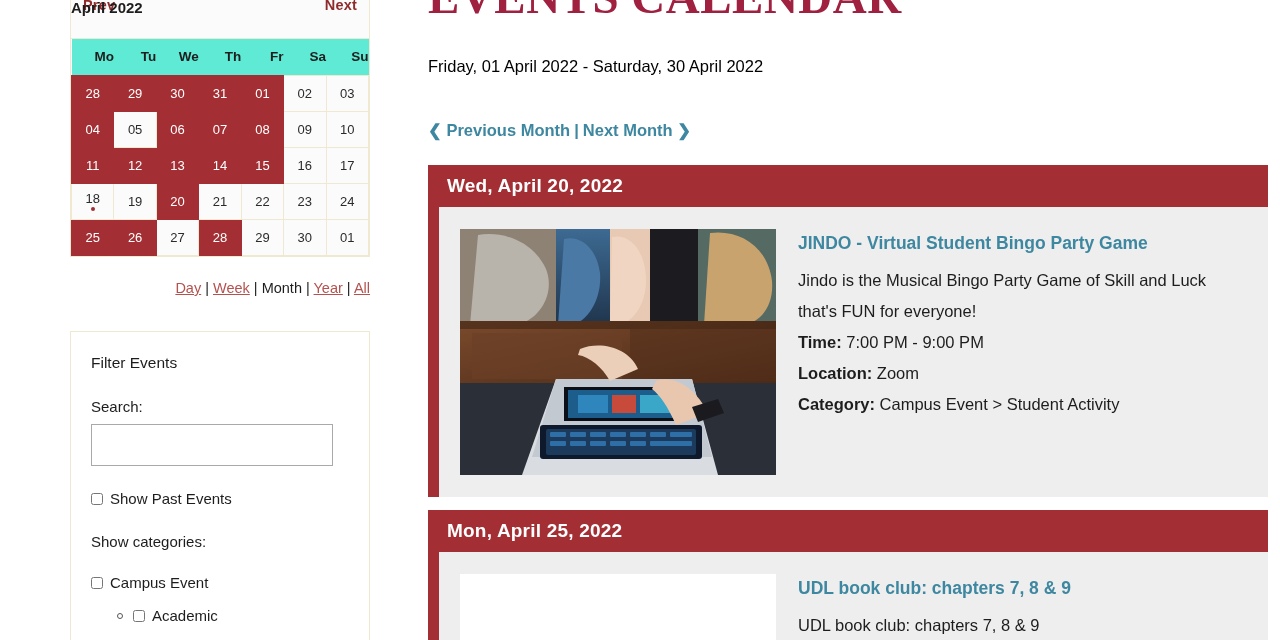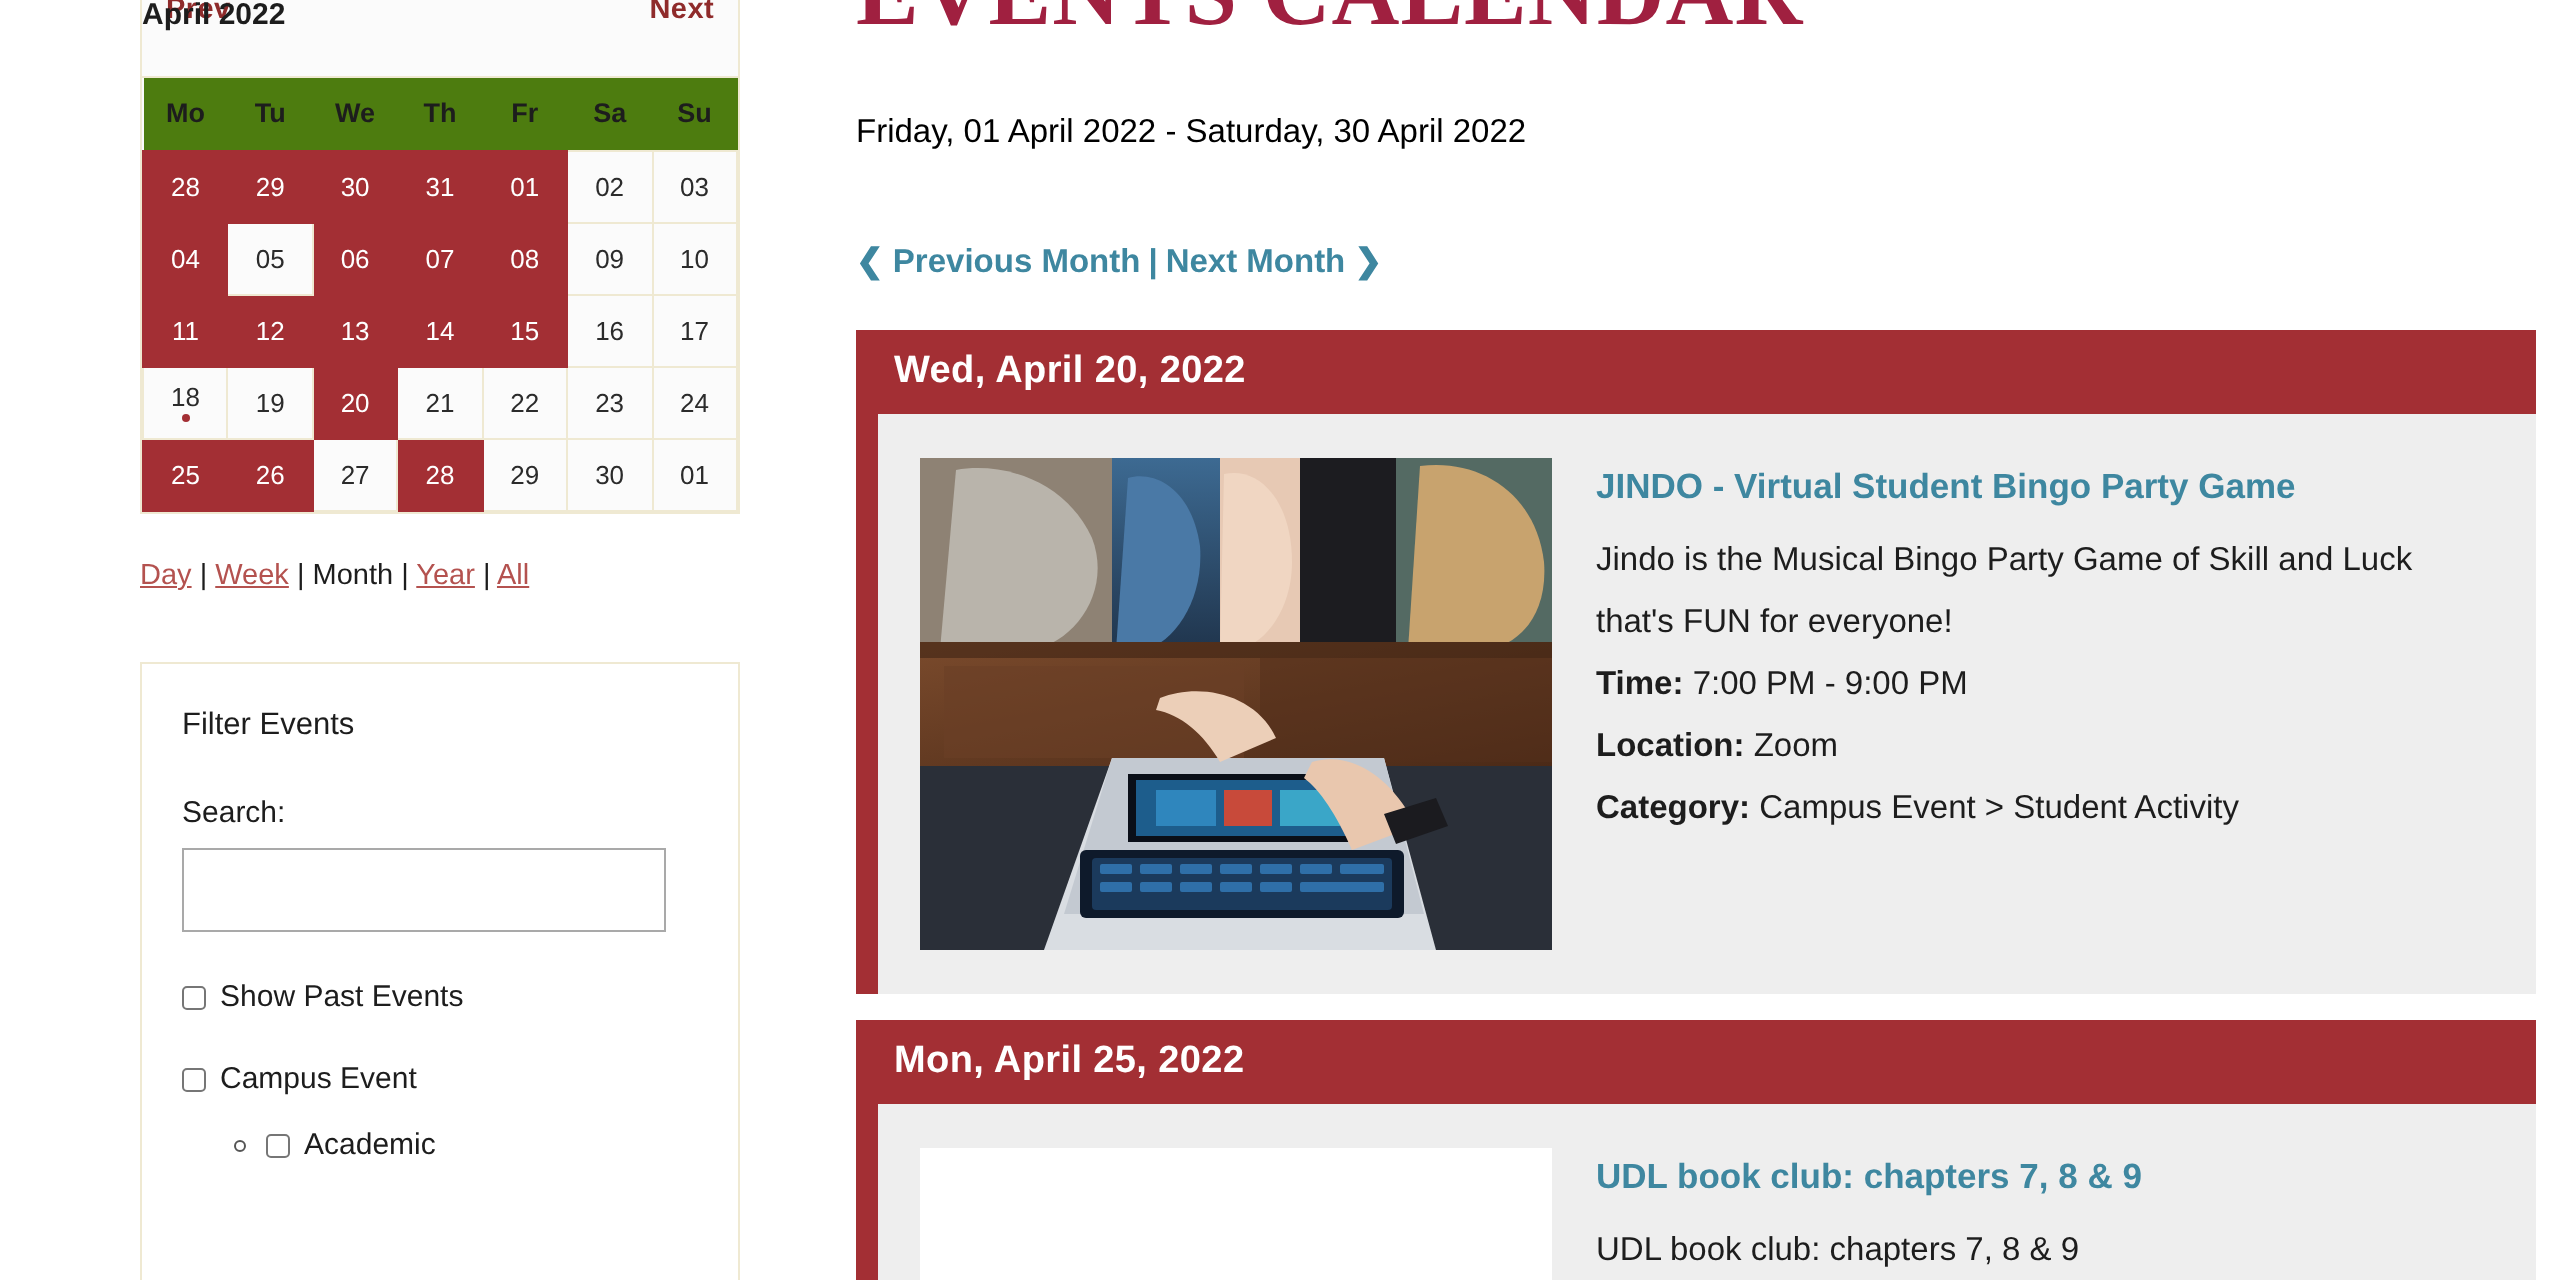--- a/index.html
+++ b/index.html
@@ -33,38 +33,38 @@
   }
   .cal-nav .prev { left: 12px; }
   .cal-nav .next { right: 12px; }
   .cal-nav .month-title {
     position: absolute; left: 0; right: 0; top: 38px;
     text-align: left; font-size: 15px; font-weight: bold; color: #1d1d1d;
   }
   table.cal { width: 100%; border-collapse: collapse; table-layout: fixed; }
   table.cal th {
     height: 36px; font-size: 13.5px; font-weight: bold; color: #1d1d1d;
-    background: #4d7c0f; text-align: center; padding:0;
+    background: #5eead4; text-align: right; padding:0;
   }
   table.cal td {
     height: 36px; font-size: 13px; text-align: center; color: #2b2b2b;
     background: #fbfbfb; padding: 0; border: 1px solid #efe9d2;
     vertical-align: middle;
   }
   table.cal td.on {
     background: #a32f34; color: #ffffff; border-color:#a32f34;
   }
   table.cal td.dot-day { position: relative; }
   .daydot {
     display:block; width:4px; height:4px; border-radius:50%;
     background:#a32f34; margin: 1px auto 0;
   }
   .views {
     position: absolute; left: 0; top: 280px; width: 300px;
-    text-align: left; font-size: 14.5px; color: #1d1d1d;
+    text-align: right; font-size: 14.5px; color: #1d1d1d;
   }
   .views a { color: #b4524f; text-decoration: underline; }
   .views .sep { color:#1d1d1d; }
   .filter-box {
     position: absolute; left: 0; top: 331px; width: 300px; height: 340px;
     border: 1px solid #efe9d2; background: #ffffff; padding: 22px 20px 0 20px;
   }
   .filter-title { font-size: 15.5px; color: #1d1d1d; margin-bottom: 26px; }
   .filter-label { font-size: 15px; color: #1d1d1d; margin-bottom: 9px; }
   .search-input {
@@ -209,20 +209,21 @@
     <div class="filter-box">
       <div class="filter-title">Filter Events</div>
       <div class="filter-label">Search:</div>
       <input class="search-input" type="text" placeholder="" style="">
 
       <label class="chk-row">
         <input type="checkbox" style="">
         <span>Show Past Events</span>
       </label>
 
+      <div class="showcats">Show categories:</div>
 
       <label class="cat-row">
         <input type="checkbox" style="">
         <span>Campus Event</span>
       </label>
 
       <label class="cat-sub">
         <span class="bullet-hollow"></span>
         <input type="checkbox" style="">
         <span>Academic</span>

